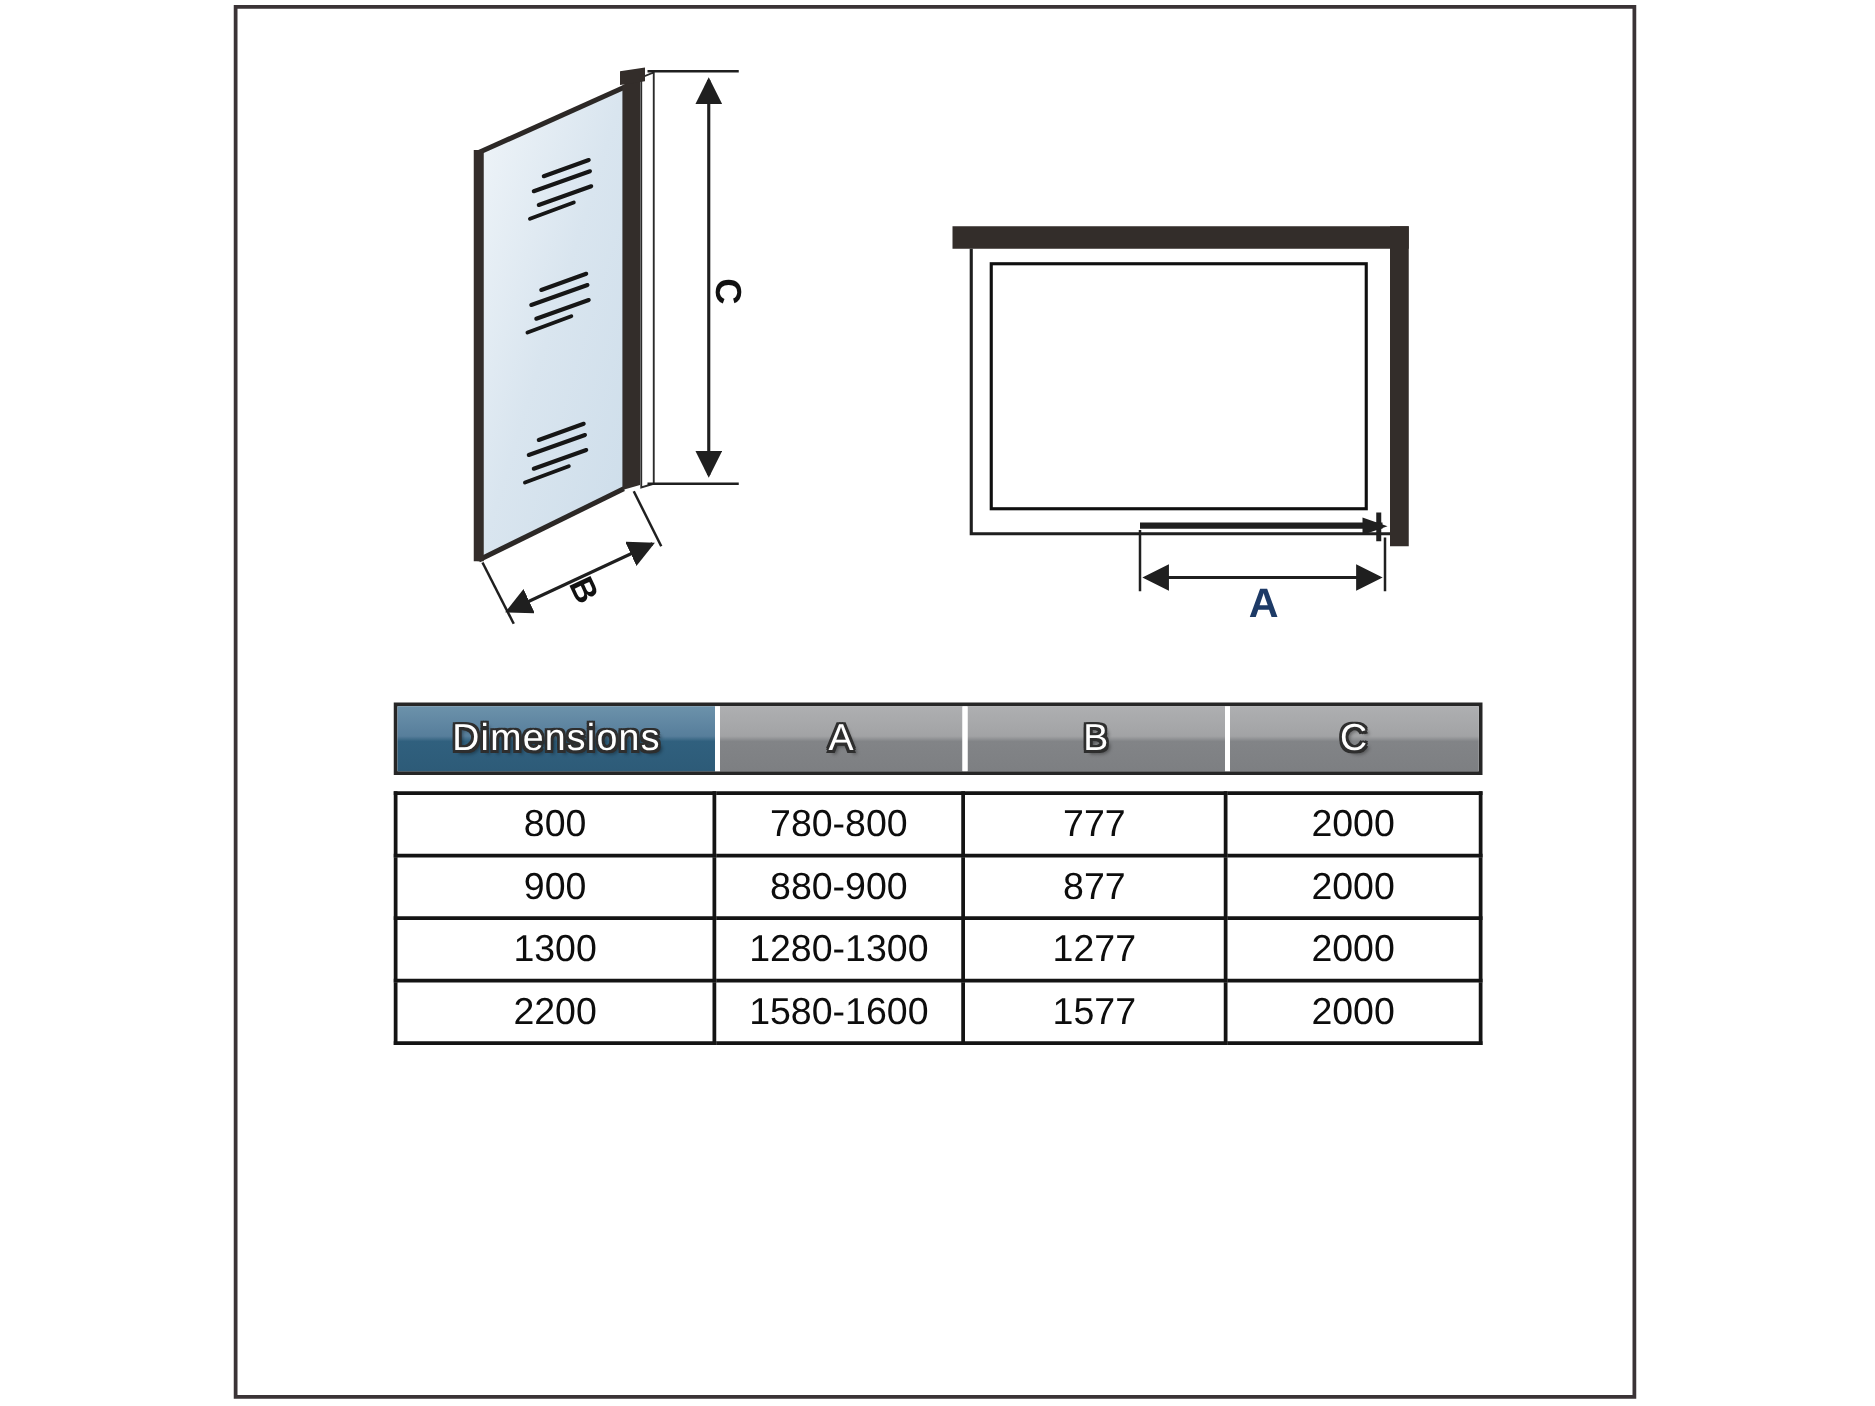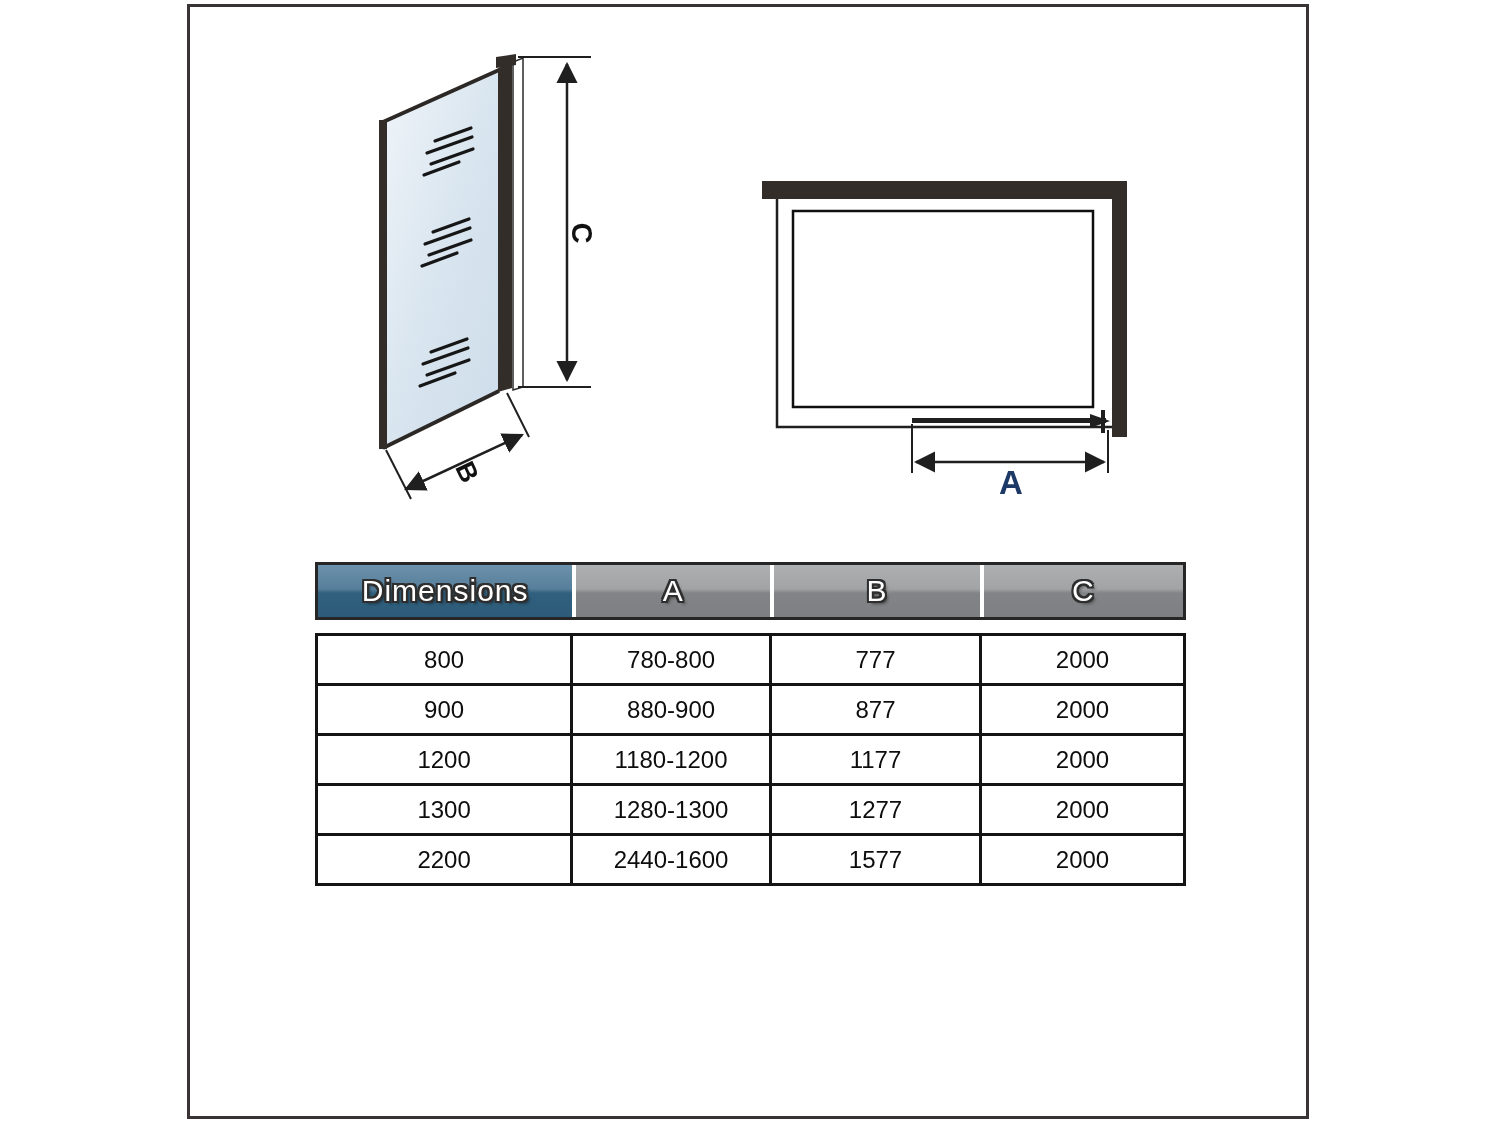--- a/index.html
+++ b/index.html
@@ -54,21 +54,21 @@
     position:absolute;
     left:315px;top:633px;width:871px;
     border-collapse:collapse;
     table-layout:fixed;
   }
   table.dim-body td{
     border:3px solid #141414;
     height:47px;
     text-align:center;
     vertical-align:middle;
-    font-size:24px;
+    font-size:30px;
     color:#0d0d0d;
     background:#ffffff;
     padding:0;
   }
   table.dim-body col.c1{width:29.4%;}
   table.dim-body col.c2{width:22.9%;}
   table.dim-body col.c3{width:24.2%;}
   table.dim-body col.c4{width:23.5%;}
 
   .dimline{stroke:#1f1f1f;}
@@ -175,33 +175,27 @@
           <td>777</td>
           <td>2000</td>
         </tr>
         <tr>
           <td>900</td>
           <td>880-900</td>
           <td>877</td>
           <td>2000</td>
         </tr>
         <tr>
-          <td>1200</td>
-          <td>1180-1200</td>
-          <td>1177</td>
-          <td>2000</td>
-        </tr>
-        <tr>
           <td>1300</td>
           <td>1280-1300</td>
           <td>1277</td>
           <td>2000</td>
         </tr>
         <tr>
           <td>2200</td>
-          <td>2440-1600</td>
+          <td>1580-1600</td>
           <td>1577</td>
           <td>2000</td>
         </tr>
       </tbody>
   </table>
 
 </div>
 
 </body></html>

